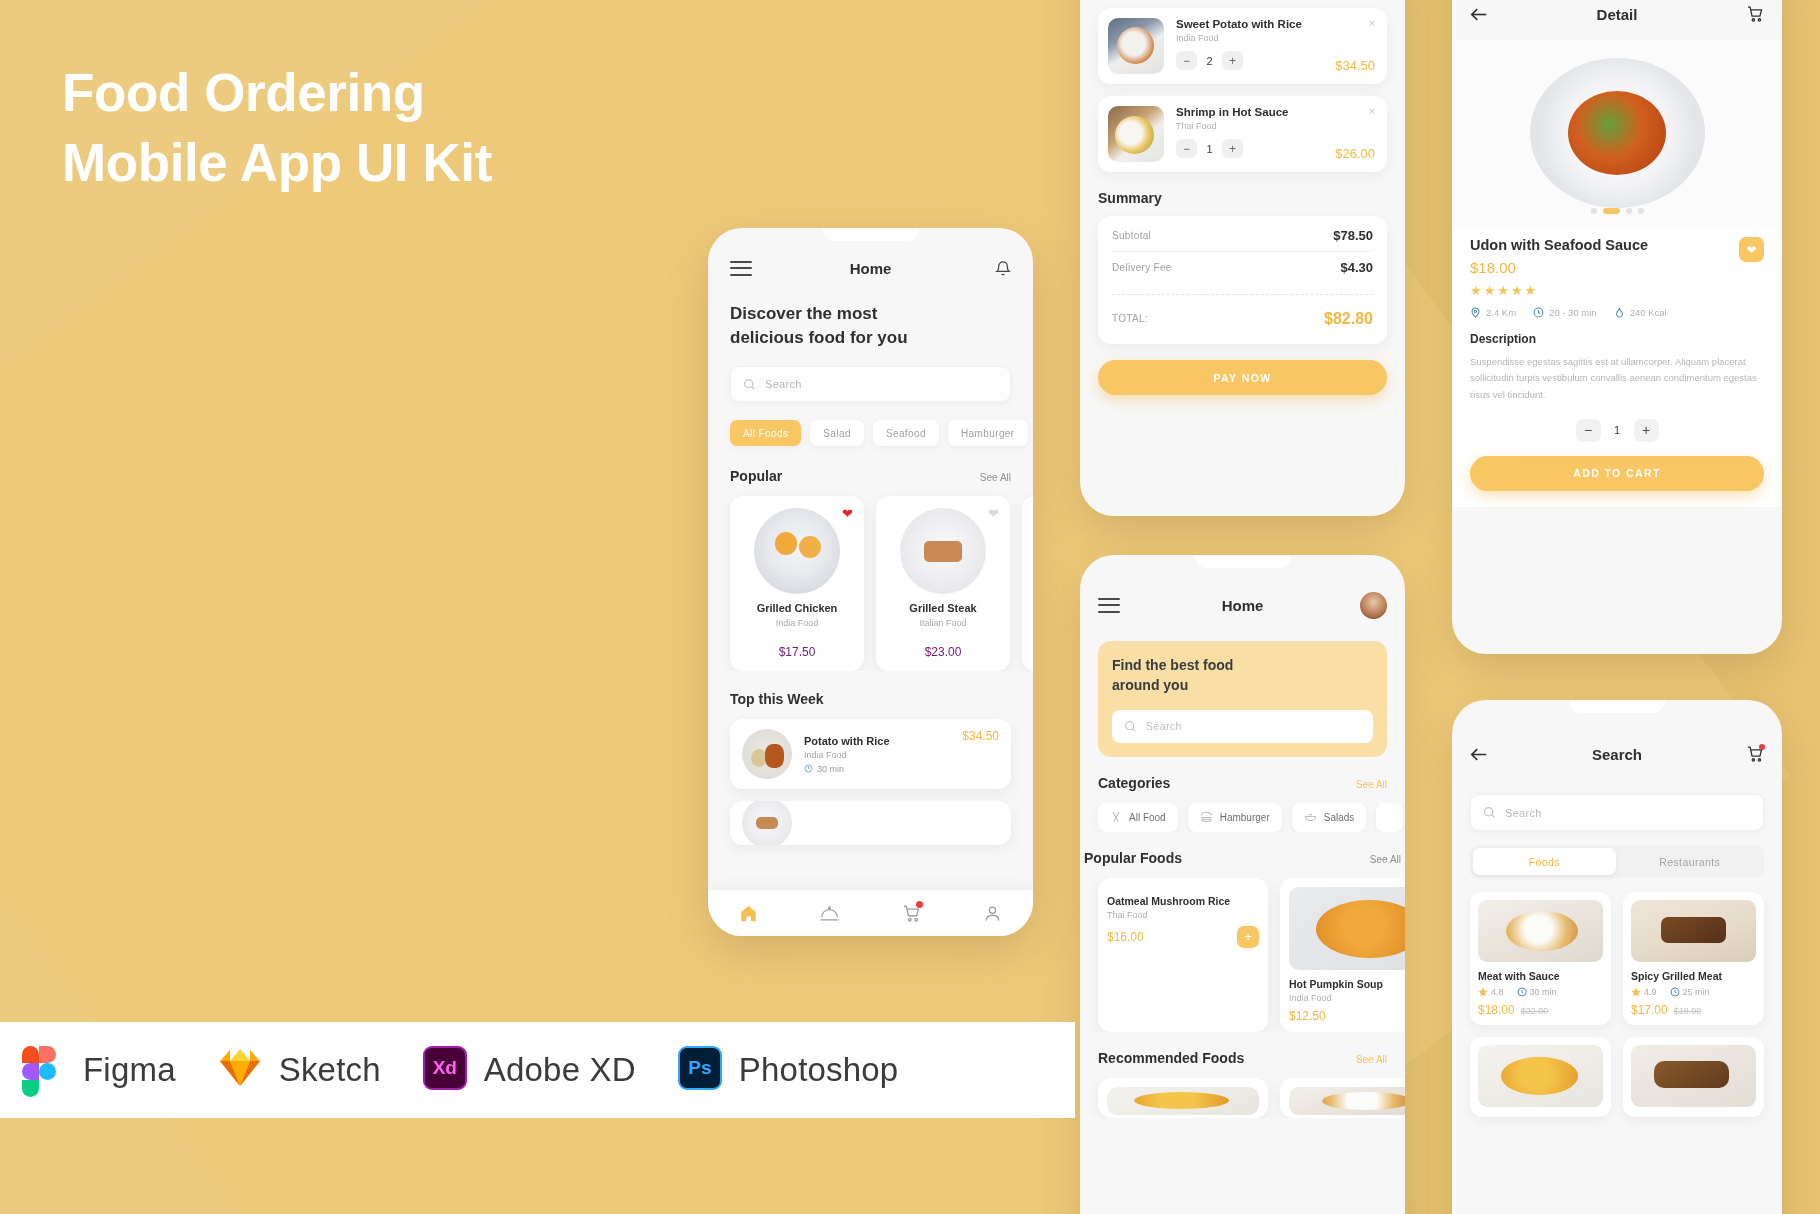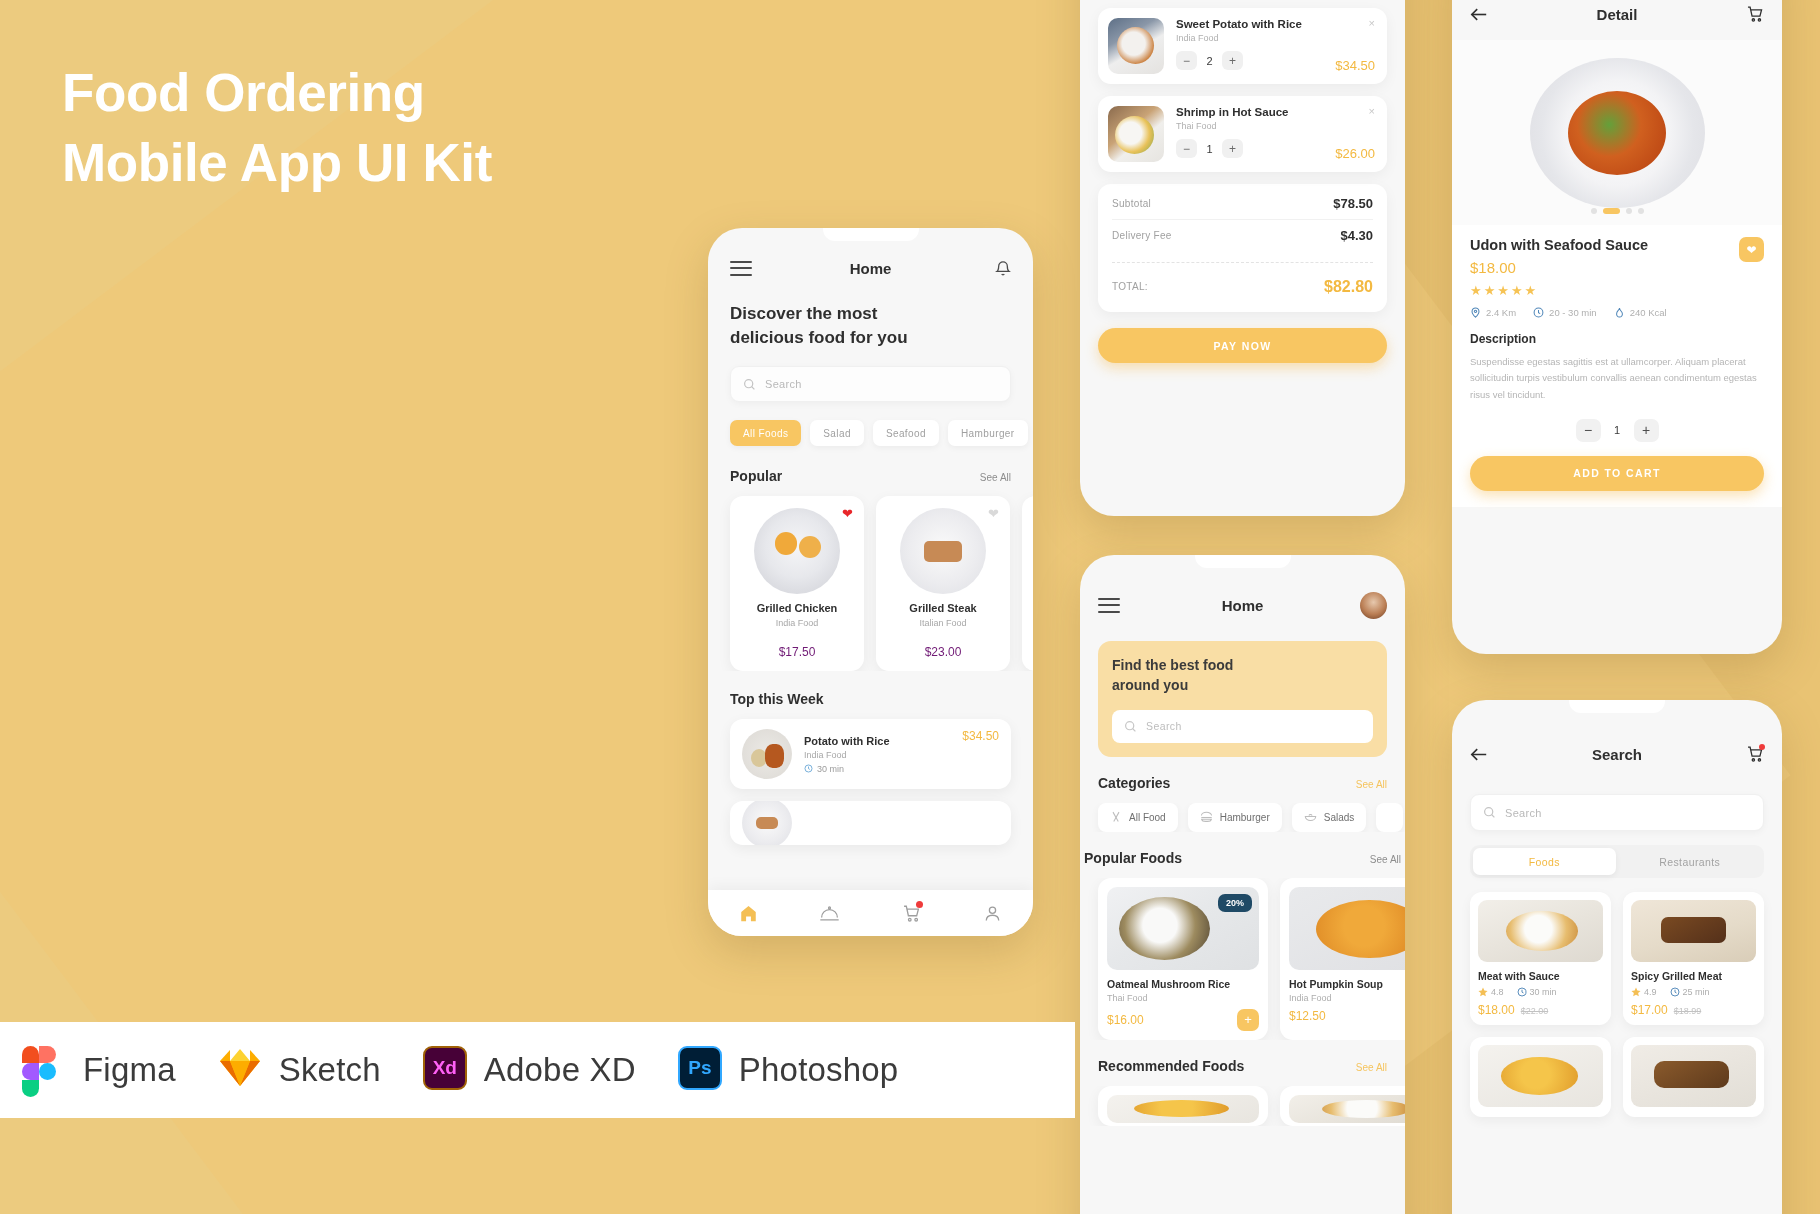--- a/index.html
+++ b/index.html
@@ -49,21 +49,21 @@
   .fg-c { width: 17px; height: 17px; left: 0; top: 17px; background: #a259ff; border-radius: 9px 0 0 9px; }
   .fg-d { width: 17px; height: 17px; left: 17px; top: 17px; background: #1abcfe; border-radius: 50%; }
   .fg-e { width: 17px; height: 17px; left: 0; top: 34px; background: #0acf83; border-radius: 0 0 9px 9px; }
 
   
   .sketch-logo { width: 44px; height: 42px; }
 
   
   .xd-logo {
     width: 44px; height: 44px; border-radius: 9px;
-    background: #470137; border: 2px solid #a16207;
+    background: #470137; border: 2px solid #a21caf;
     display: flex; align-items: center; justify-content: center;
     color: #ff61f6; font-size: 19px; font-weight: bold;
   }
   
   .ps-logo {
     width: 44px; height: 44px; border-radius: 9px;
     background: #001e36; border: 2px solid #31a8ff;
     display: flex; align-items: center; justify-content: center;
     color: #31a8ff; font-size: 19px; font-weight: bold;
   }
@@ -465,20 +465,23 @@
         <div class="qty-row">
           <div class="qty-btn">−</div>
           <div class="qty-val">1</div>
           <div class="qty-btn">+</div>
         </div>
       </div>
       <div class="cart-x">×</div>
       <div class="cart-price">$26.00</div>
     </div>
 
+    <div style="padding:6px 18px 10px;">
+      <div class="sec-title">Summary</div>
+    </div>
 
     <div class="summary-card">
       <div class="sum-row">
         <div class="sum-label">Subtotal</div>
         <div class="sum-val">$78.50</div>
       </div>
       <div class="sum-divider"></div>
       <div class="sum-row">
         <div class="sum-label">Delivery Fee</div>
         <div class="sum-val">$4.30</div>
@@ -556,24 +559,20 @@
         </div>
     </div>
 
     <div class="sec-head" style="margin-top:18px; padding:0 4px;">
       <div class="sec-title">Popular Foods</div>
       <div class="see-all">See All</div>
     </div>
 
     <div class="pf-row" style="margin-top:12px; overflow:hidden;">
       <div class="pf-card">
-        <div class="pf-img">
-          <div class="ph-img img-oatmeal"></div>
-          <div class="pf-badge">20%</div>
-        </div>
         <div class="pf-name">Oatmeal Mushroom Rice</div>
         <div class="pf-sub">Thai Food</div>
         <div class="pf-bottom">
           <div class="pf-price">$16.00</div>
           <div class="pf-add">+</div>
         </div>
       </div>
       <div class="pf-card">
         <div class="pf-img">
             <div class="ph-img img-pumpkin"></div>

